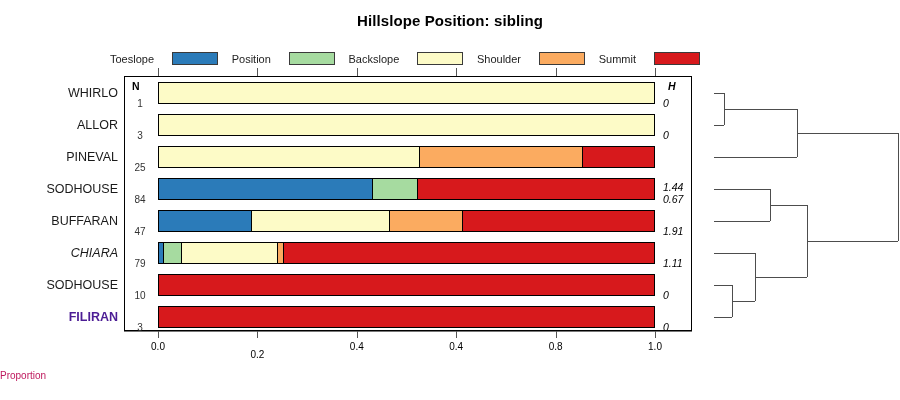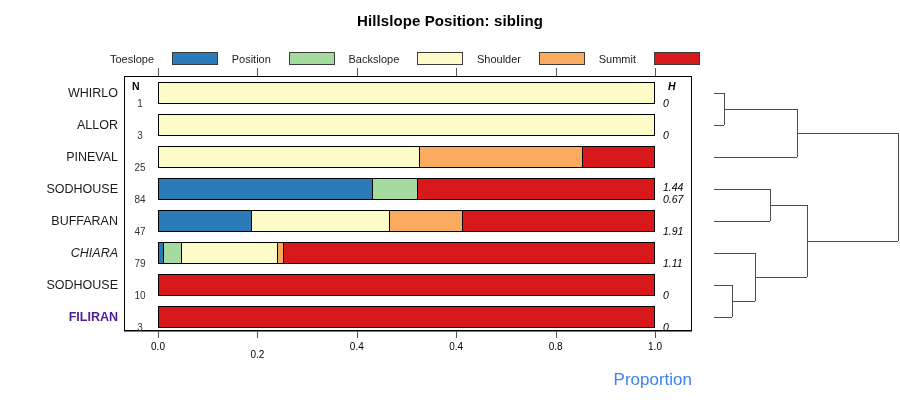--- a/index.html
+++ b/index.html
@@ -41,22 +41,22 @@
     position:absolute;top:60px;width:1px;height:8px;background:#555;
   }
   .tick-bottom{
     position:absolute;top:323px;width:1px;height:7px;background:#555;
   }
   .tick-label{
     position:absolute;top:333px;font-size:10px;color:#000;
     transform:translateX(-50%);white-space:nowrap;
   }
   .axis-title{
-    position:absolute;left:0;top:362px;width:692px;text-align:right;
-    font-size:17px;color:#3b82f6;
+    position:absolute;left:0;top:362px;width:692px;text-align:left;
+    font-size:10px;color:#be185d;
   }
   .axis-line{
     position:absolute;left:124px;top:323px;width:568px;height:1px;background:#777;
   }
 
   
   .ylabel{
     position:absolute;right:0;font-size:12.5px;color:#1a1a1a;
     text-align:right;white-space:nowrap;transform:translateY(-50%);
   }

